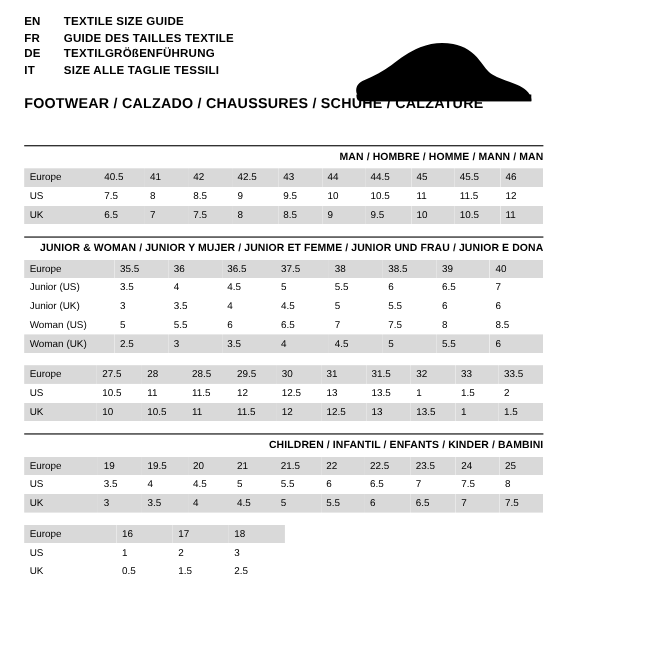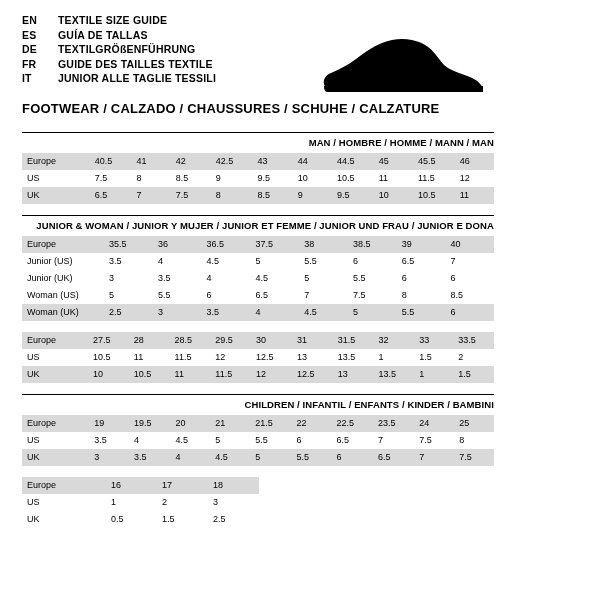--- a/index.html
+++ b/index.html
@@ -101,34 +101,30 @@
 <div class="page">
 
   <div class="header">
     <table class="lang-table">
       <tbody>
         <tr>
           <td class="lang-code">EN</td>
           <td>TEXTILE SIZE GUIDE</td>
         </tr>
         <tr>
-          <td class="lang-code">ES</td>
-          <td>GUÍA DE TALLAS</td>
+          <td class="lang-code">FR</td>
+          <td>GUIDE DES TAILLES TEXTILE</td>
         </tr>
         <tr>
           <td class="lang-code">DE</td>
           <td>TEXTILGRÖßENFÜHRUNG</td>
         </tr>
         <tr>
-          <td class="lang-code">FR</td>
-          <td>GUIDE DES TAILLES TEXTILE</td>
-        </tr>
-        <tr>
           <td class="lang-code">IT</td>
-          <td>JUNIOR ALLE TAGLIE TESSILI</td>
+          <td>SIZE ALLE TAGLIE TESSILI</td>
         </tr>
       </tbody>
     </table>
 
     <div class="shoe-wrap">
       <svg viewBox="0 0 200 72" width="200" height="72" aria-hidden="true">
         <path fill="#000000" d="M44 56 C40 56 37 54 36 50 C35 45 38 41 43 39
           C52 35 60 31 68 25 C76 19 84 13 94 9 C104 5 114 4 124 6
           C134 8 142 13 148 21 C152 26 155 31 160 34 C167 38 175 40 182 43
           C189 46 194 50 195 56 L195 58 L44 58 Z"></path>

